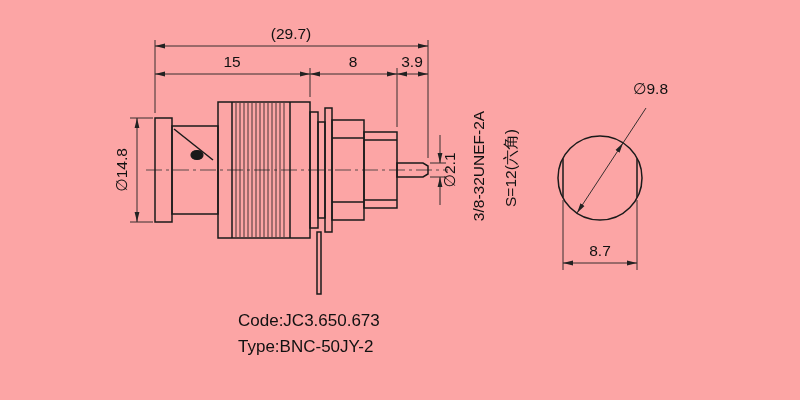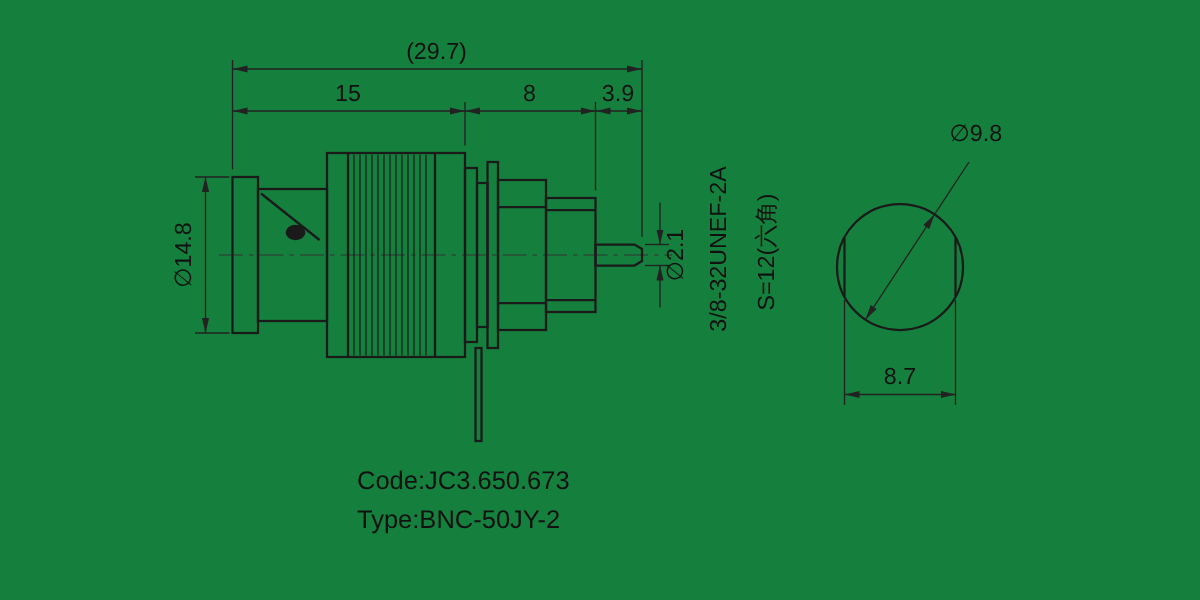--- a/index.html
+++ b/index.html
@@ -4,21 +4,21 @@
 <style>
   html, body {
     margin: 0;
     padding: 0;
     background: #ffffff;
   }
   .canvas {
     position: relative;
     width: 800px;
     height: 400px;
-    background: #15803d;
+    background: #fca5a5;
     overflow: hidden;
   }
   svg {
     display: block;
     font-family: "Liberation Sans", sans-serif;
   }
   .obj  { stroke: #1a1a1a; stroke-width: 1.5; fill: none; }
   .objf { stroke: #1a1a1a; stroke-width: 1.2; fill: #1a1a1a; }
   .knurl { stroke: #1a1a1a; stroke-width: 0.8; fill: none; }
   .dim  { stroke: #222222; stroke-width: 0.9; fill: none; }

